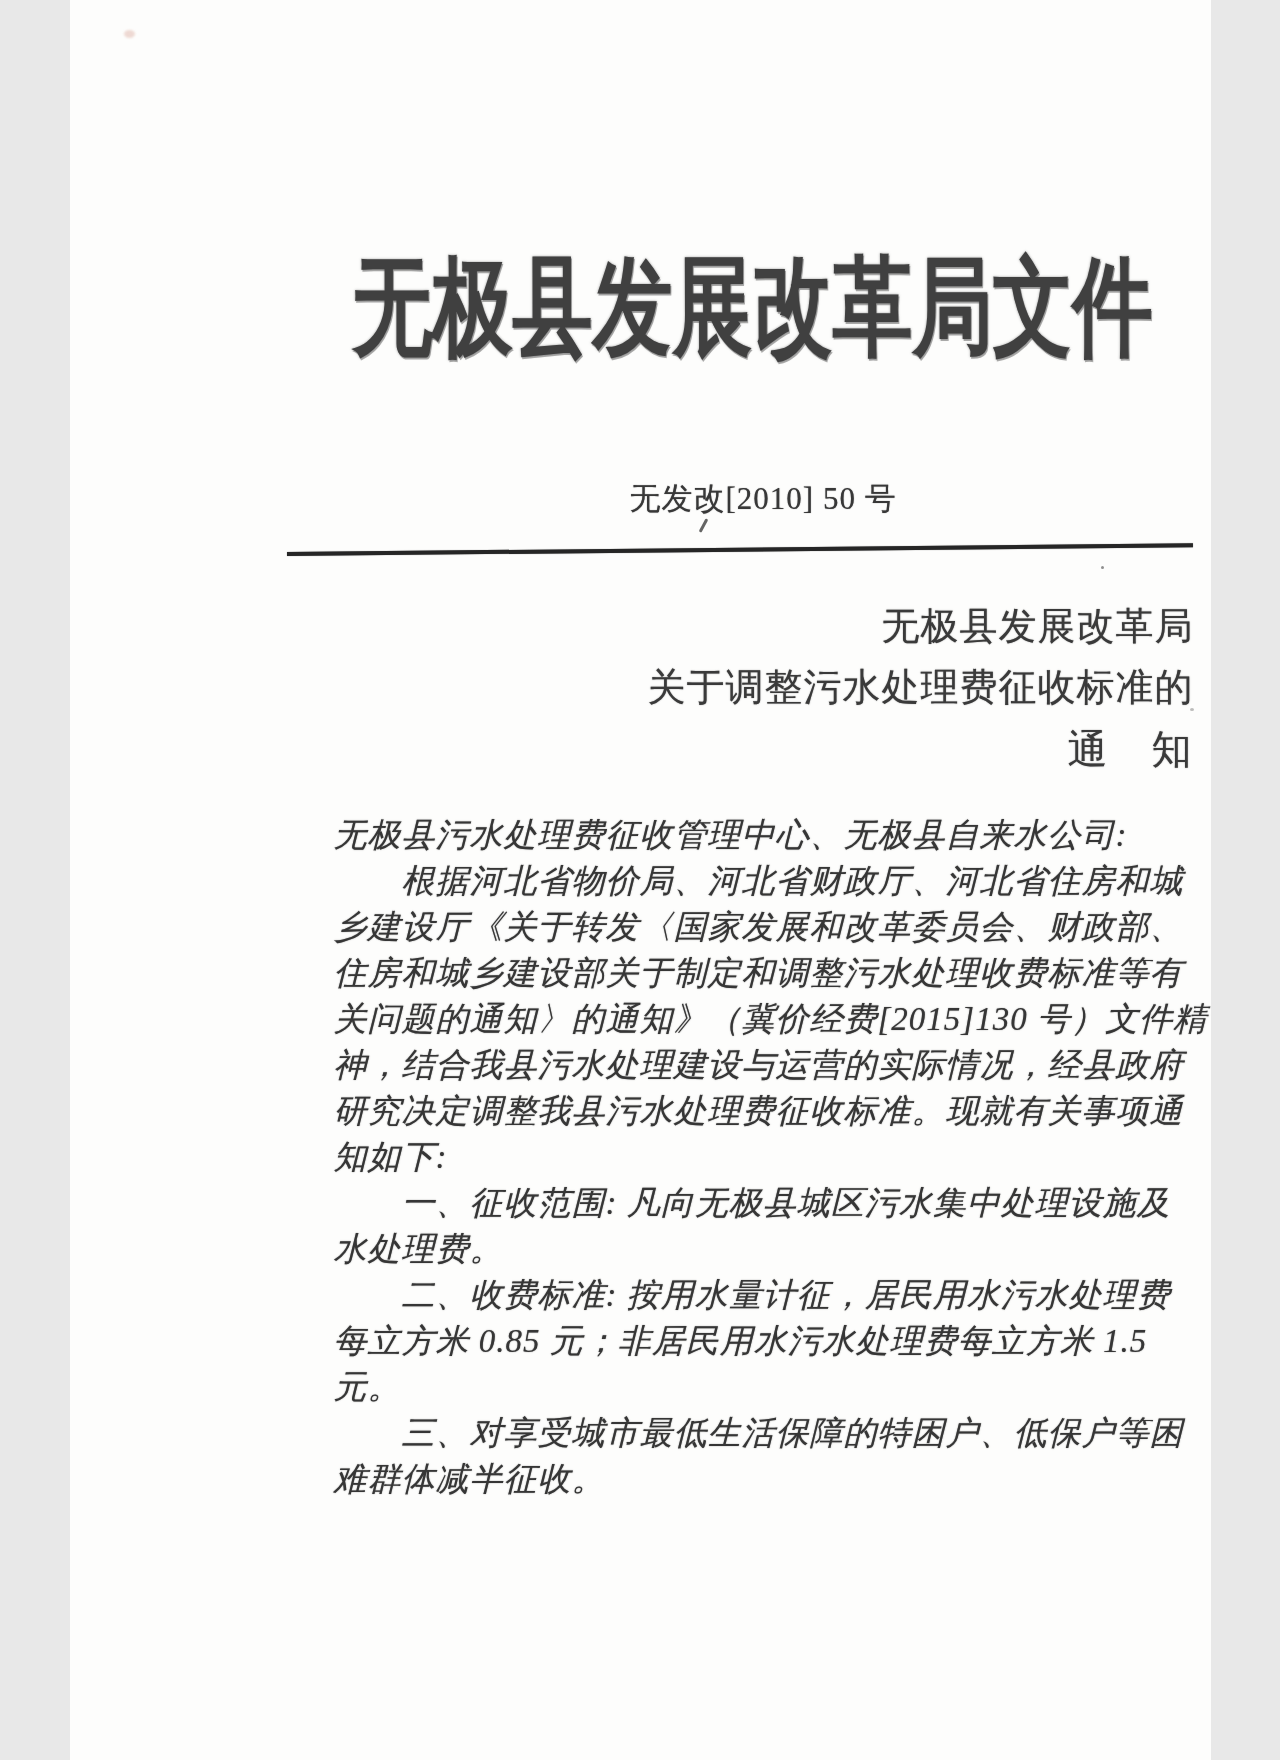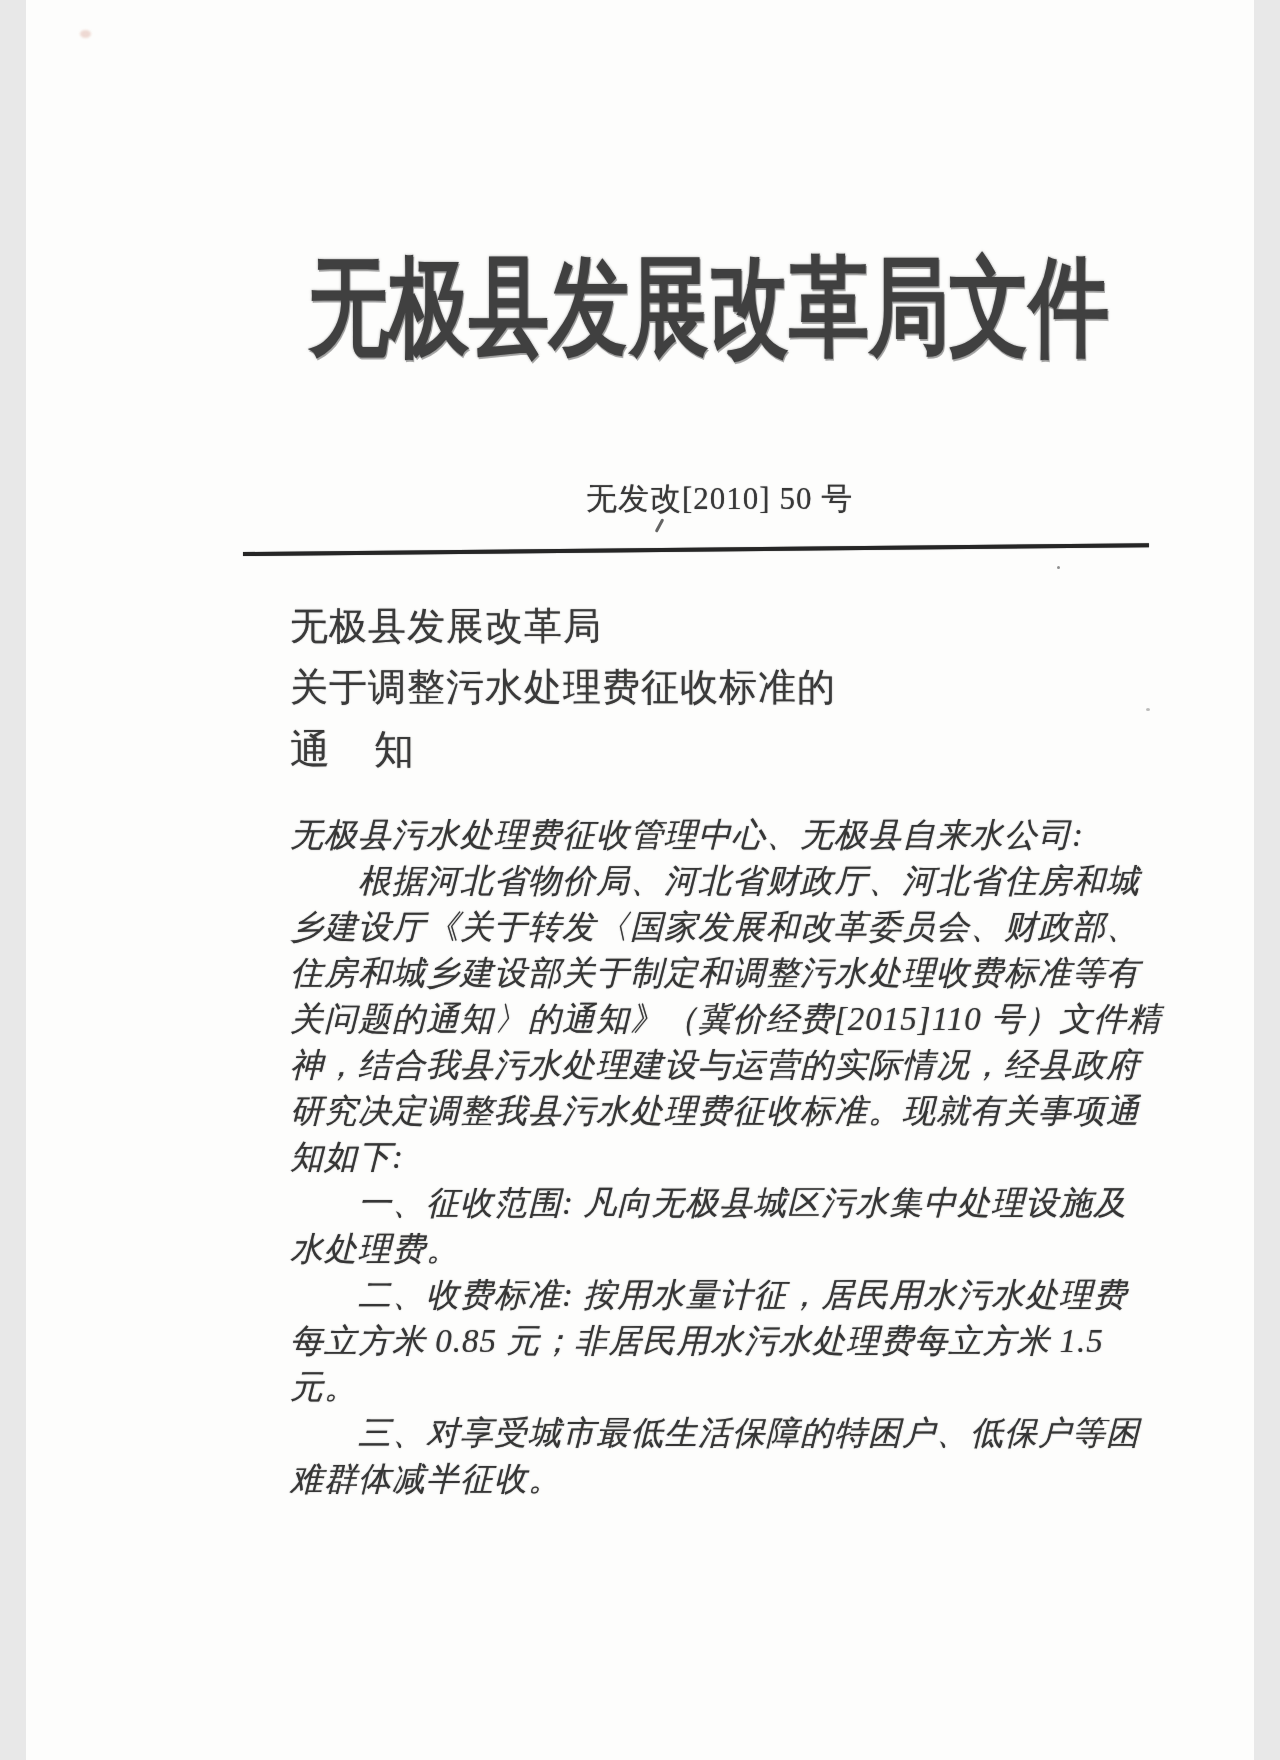--- a/index.html
+++ b/index.html
@@ -2,21 +2,21 @@
 <html><head>
 <meta charset="utf-8">
 <style>
   html, body {
     margin: 0;
     padding: 0;
     background: #e8e8e8;
   }
   .page {
     position: relative;
-    width: 1228px;
+    width: 1141px;
     height: 1760px;
     margin: 0 auto;
     background: #fdfdfc;
     overflow: hidden;
     font-family: "Liberation Serif", "DejaVu Serif", serif;
     color: #3a3a3a;
   }
 
   
   .letterhead {
@@ -59,23 +59,23 @@
     height: 4px;
     background: #262626;
     transform: rotate(-0.55deg);
     transform-origin: left center;
     box-shadow: 0 0 1px rgba(0,0,0,0.6);
   }
 
   
   .center-col {
     position: absolute;
-    left: 264px;
+    left: 256px;
     width: 868px;
-    text-align: left;
+    text-align: right;
     white-space: nowrap;
     text-shadow: 0 0 1.2px rgba(56,56,56,0.7);
   }
   .h-org     { top: 601px; font-size: 38px; letter-spacing: 1px; }
   .h-subject { top: 662px; font-size: 38px; letter-spacing: 1px; font-family: Liberation Serif, serif; }
   .h-type    { top: 722px; font-size: 40px; letter-spacing: 2px; }
 
   
   .body-text {
     position: absolute;
@@ -143,21 +143,21 @@
   <div class="center-col h-org">无极县发展改革局</div>
   <div class="center-col h-subject">关于调整污水处理费征收标准的</div>
   <div class="center-col h-type">通　知</div>
   <div class="artifact dot-2"></div>
 
   <div class="body-text">
       <div class="line">无极县污水处理费征收管理中心、无极县自来水公司:</div>
       <div class="line">　　根据河北省物价局、河北省财政厅、河北省住房和城</div>
       <div class="line">乡建设厅《关于转发〈国家发展和改革委员会、财政部、</div>
       <div class="line">住房和城乡建设部关于制定和调整污水处理收费标准等有</div>
-      <div class="line">关问题的通知〉的通知》（冀价经费[2015]110 号）文件精</div>
+      <div class="line">关问题的通知〉的通知》（冀价经费[2015]130 号）文件精</div>
       <div class="line">神，结合我县污水处理建设与运营的实际情况，经县政府</div>
       <div class="line">研究决定调整我县污水处理费征收标准。现就有关事项通</div>
       <div class="line">知如下:</div>
       <div class="line">　　一、征收范围: 凡向无极县城区污水集中处理设施及</div>
       <div class="line">水处理费。</div>
       <div class="line">　　二、收费标准: 按用水量计征，居民用水污水处理费</div>
       <div class="line">每立方米 0.85 元；非居民用水污水处理费每立方米 1.5</div>
       <div class="line">元。</div>
       <div class="line">　　三、对享受城市最低生活保障的特困户、低保户等困</div>
       <div class="line">难群体减半征收。</div>

